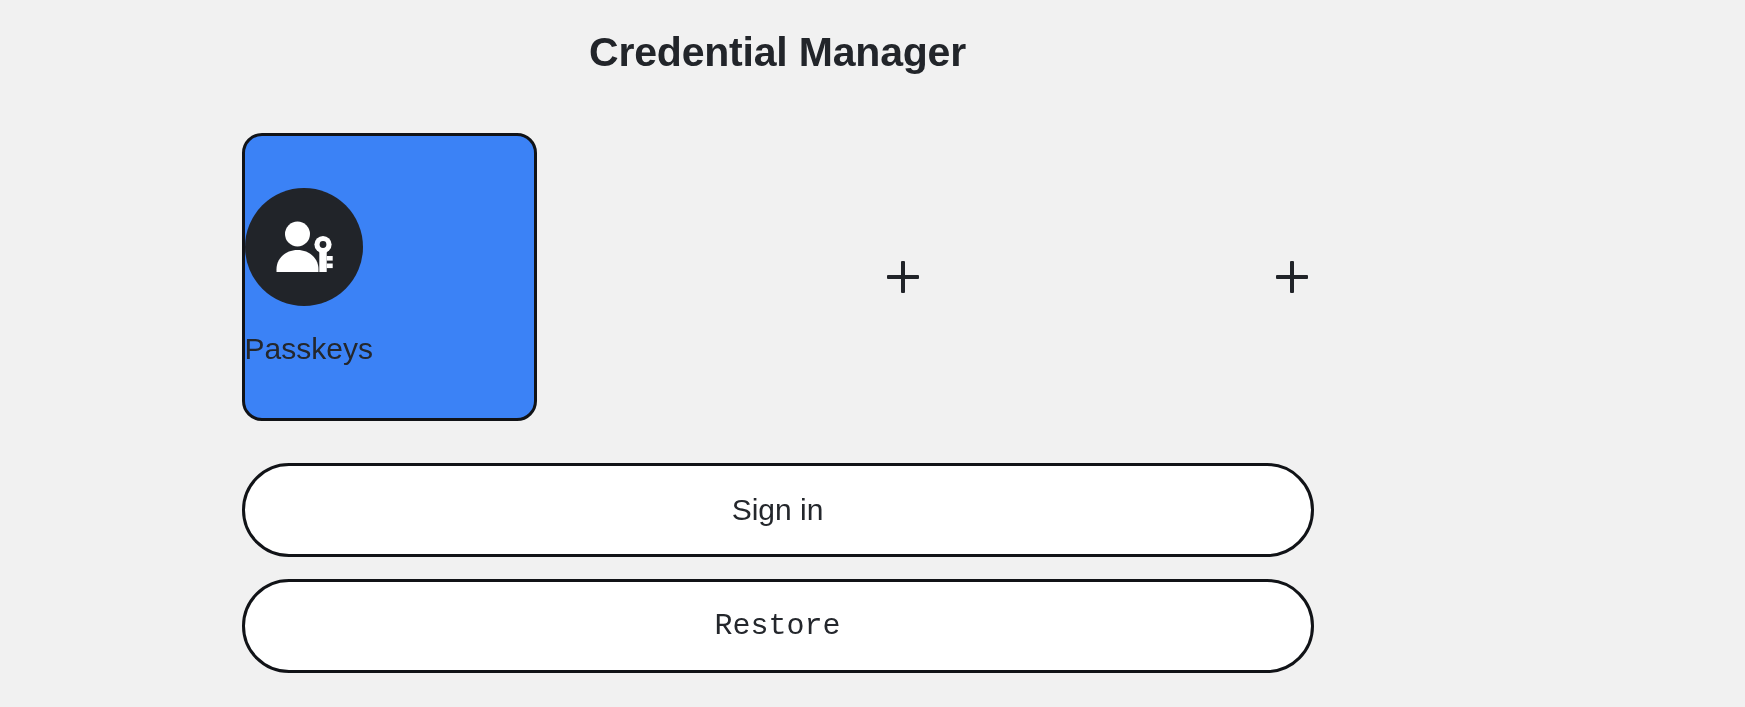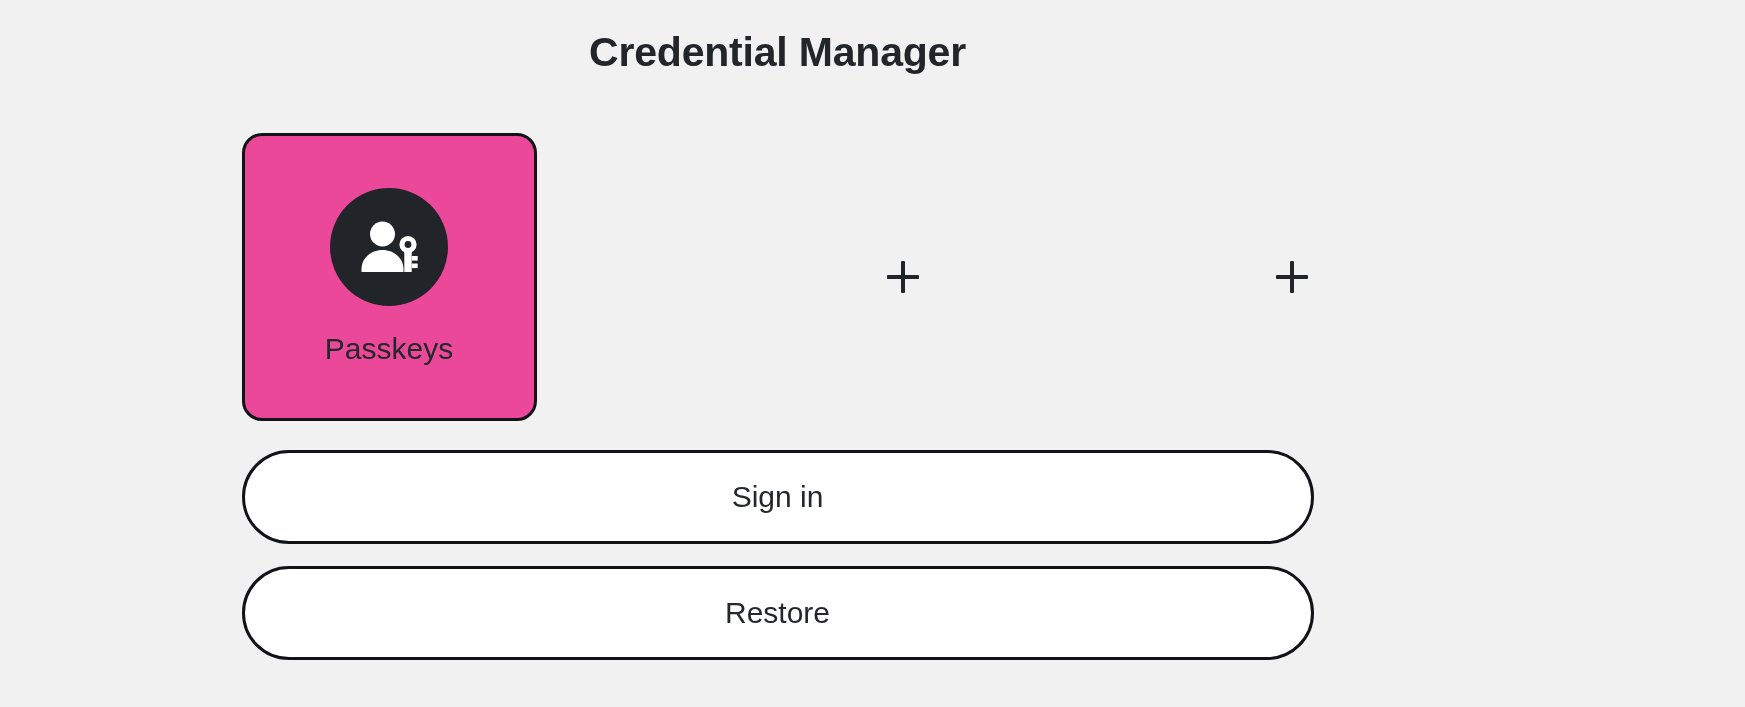--- a/index.html
+++ b/index.html
@@ -42,26 +42,26 @@
     width: 1072px;
     display: flex;
     align-items: center;
     justify-content: space-between;
   }
 
   .cred-card {
     width: 295px;
     height: 288px;
     box-sizing: border-box;
-    background: #ec4899;
+    background: #3b82f6;
     border: 3px solid #111317;
     border-radius: 20px;
     display: flex;
     flex-direction: column;
-    align-items: center;
+    align-items: flex-start;
     justify-content: center;
   }
 
   .card-icon {
     width: 118px;
     height: 118px;
     border-radius: 50%;
     background: #212429;
     display: flex;
     align-items: center;
@@ -117,22 +117,22 @@
     display: flex;
     align-items: center;
     justify-content: center;
     font-size: 30px;
     font-weight: 400;
     color: #24272c;
     font-family: inherit;
     cursor: pointer;
     padding: 0;
   }
-  .btn-signin { margin-top: 29px; }
-  .btn-restore { margin-top: 22px; }
+  .btn-signin { margin-top: 42px; }
+  .btn-restore { margin-top: 22px; font-family: Liberation Mono, monospace; }
 </style>
 </head>
 <body>
 
 <div class="screen">
 
   <h1 class="page-title">Credential Manager</h1>
 
   <div class="card-row">
 

